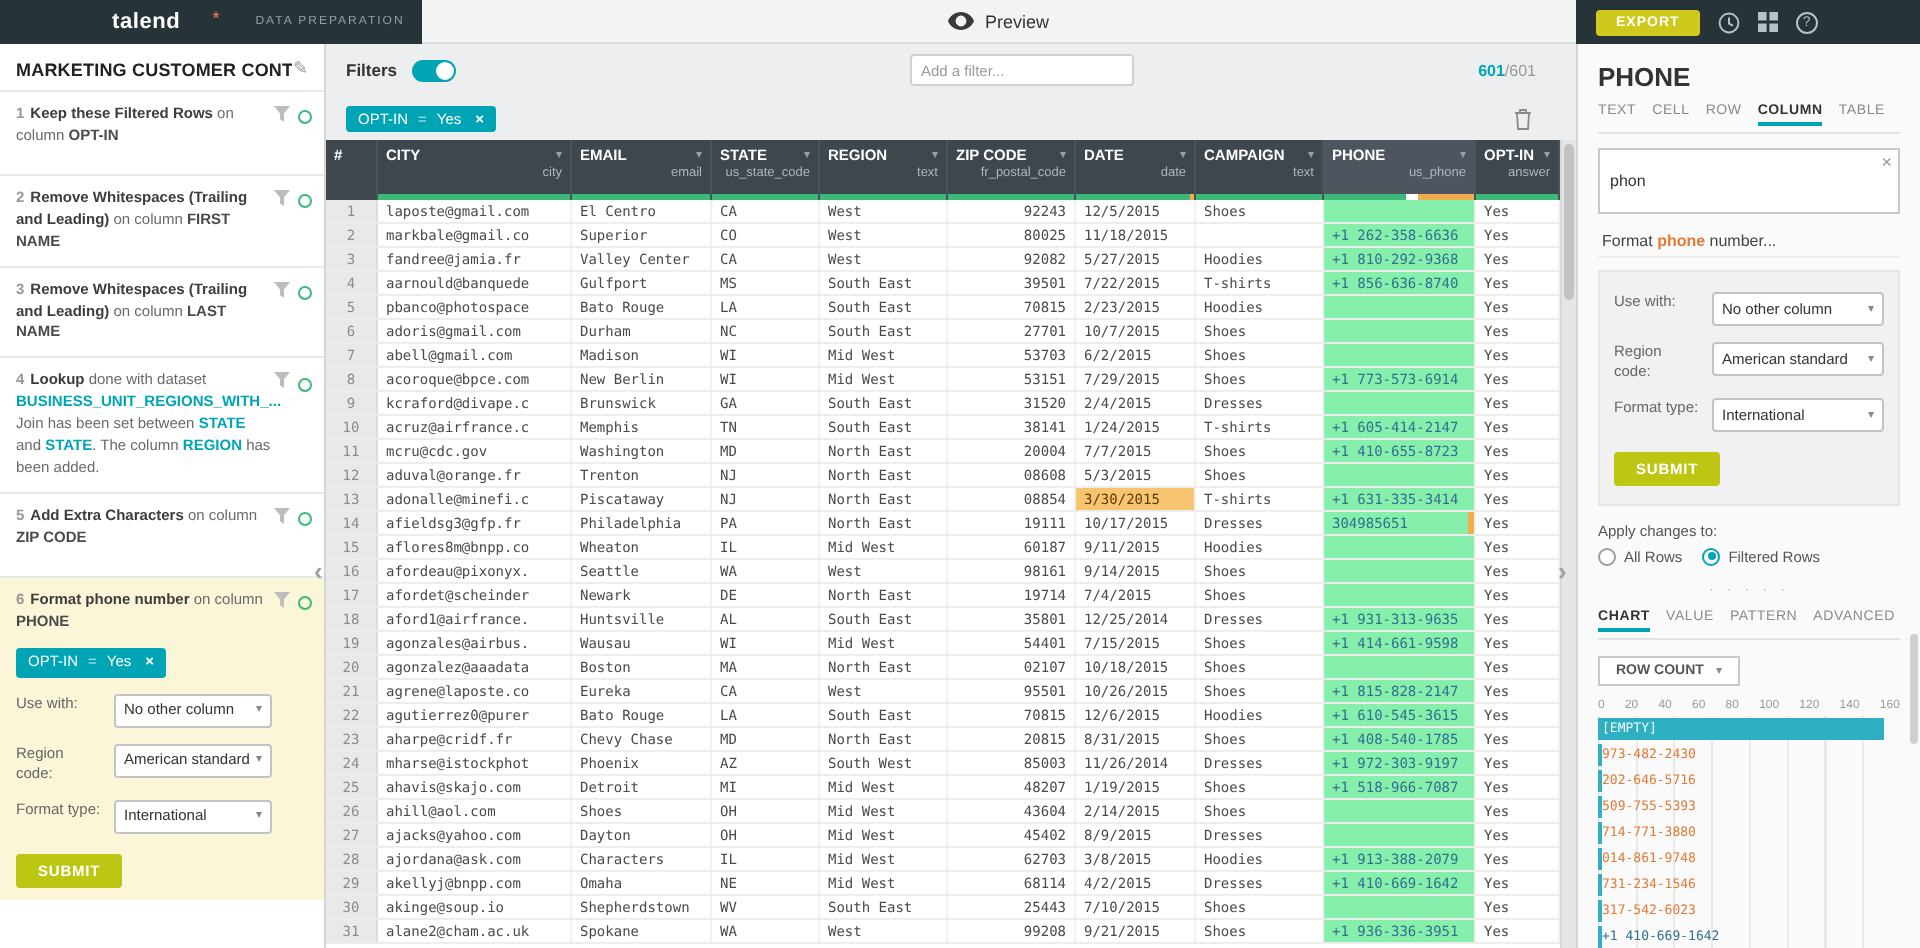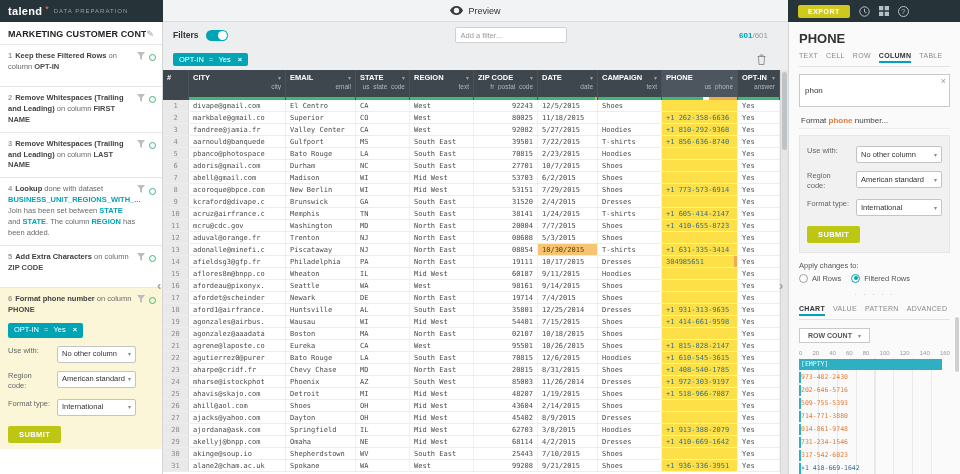--- a/index.html
+++ b/index.html
@@ -1,21 +1,21 @@
 <!DOCTYPE html>
 <html><head>
 <meta charset="utf-8">
 <style>
   *{margin:0;padding:0;box-sizing:border-box;}
   html,body{width:960px;height:474px;overflow:hidden;background:#e9ebec;
     font-family:"Liberation Sans","DejaVu Sans",sans-serif;color:#333;font-size:8px;}
 
   
   #topbar{height:22px;display:flex;align-items:stretch;background:#263339;}
-  .tb-left{width:163px;display:flex;align-items:center;gap:3px;padding:0 8px;}
+  .tb-left{width:163px;display:flex;align-items:center;gap:16px;padding:0 8px;margin-left:48px;}
   .brand{color:#fff;font-weight:bold;font-size:11px;letter-spacing:.3px;}
   .brand-star{color:#ff7a59;font-size:9px;margin-top:-4px;}
   .product{color:#8fa0a6;font-size:6px;letter-spacing:1px;margin-left:2px;white-space:nowrap;overflow:hidden;}
   .tb-center{flex:1;background:#f2f3f4;border-bottom:1px solid #dadcde;display:flex;align-items:center;justify-content:center;gap:5px;color:#333;font-size:9px;}
   .tb-right{width:172px;display:flex;align-items:center;gap:9px;padding:0 10px;}
   .export-btn{background:#cfc81d;color:#fff;border:none;border-radius:2px;font-size:7px;font-weight:bold;padding:3px 10px;letter-spacing:.5px;cursor:pointer;font-family:inherit;}
   .tb-icon{display:inline-flex;align-items:center;}
   .help-circle{width:11px;height:11px;border:1px solid #b7c2c6;border-radius:50%;color:#b7c2c6;font-size:7px;line-height:9px;text-align:center;}
 
   
@@ -69,21 +69,21 @@
   .htype{font-size:6.5px;color:#aeb6bd;text-align:right;margin-top:1px;white-space:nowrap;overflow:hidden;}
   .qbar{height:3px;display:flex;margin:auto -4px 0;}
   .q-valid{background:#3cb878;}
   .q-invalid{background:#f0ad4e;}
   .q-empty{background:#fff;}
   #tbody{flex:1;overflow:hidden;background:#fff;margin-right:8px;}
   .trow{display:grid;height:12px;line-height:12px;background:#fff;border-bottom:1px solid #ededed;}
   .tcell{padding:0 4px;overflow:hidden;white-space:nowrap;border-right:1px solid #f1f1f1;font-family:"DejaVu Sans Mono","Liberation Mono",monospace;font-size:7px;color:#4a4a4a;}
   .cell-num{background:#e9e9e9;color:#8b8b8b;text-align:center;border-right:1px solid #dcdcdc;}
   .cell-zip{text-align:right;}
-  .cell-phone{background:#fde047;color:#31708f;}
+  .cell-phone{background:#86efac;color:#31708f;}
   .warn-cell{background:#f8c471 !important;color:#5a3b00;}
   .warn-edge{box-shadow:inset -3px 0 0 #f0ad4e;}
   #vscroll{position:absolute;right:0;top:48px;bottom:0;width:8px;background:#e4e6e7;border-left:1px solid #d8d8d8;cursor:pointer;}
   .thumb{position:absolute;top:2px;left:1px;width:5px;height:78px;background:#bfc3c5;border-radius:3px;}
 
   
   #rightpanel{width:172px;background:#fafafa;border-left:1px solid #d5d5d5;padding:9px 10px 0;overflow:hidden;position:relative;}
   .rp-title{font-size:13px;font-weight:bold;color:#333;}
   .rp-tabs{display:flex;gap:8px;margin-top:6px;border-bottom:1px solid #e2e2e2;padding-bottom:3px;}
   .rp-tab{font-size:7px;color:#8a8a8a;letter-spacing:.3px;cursor:pointer;padding-bottom:2px;}
@@ -363,21 +363,21 @@
           </div>
           <div class="htype">answer</div>
           <div class="qbar">
             <span class="q-valid" style="width: 100%;"></span>
           </div>
         </div>
       </div>
     <div id="tbody">
         <div class="trow" style="grid-template-columns: 26px 97px 70px 54px 64px 64px 60px 64px 76px minmax(30px, 1fr);">
           <div class="tcell cell-num">1</div>
-          <div class="tcell">divape@gmail.com</div>
+          <div class="tcell">laposte@gmail.com</div>
           <div class="tcell">El Centro</div>
           <div class="tcell">CA</div>
           <div class="tcell">West</div>
           <div class="tcell cell-zip">92243</div>
           <div class="tcell">12/5/2015</div>
           <div class="tcell">Shoes</div>
           <div class="tcell cell-phone"></div>
           <div class="tcell">Yes</div>
         </div>
         <div class="trow" style="grid-template-columns: 26px 97px 70px 54px 64px 64px 60px 64px 76px minmax(30px, 1fr);">
@@ -512,21 +512,21 @@
           <div class="tcell cell-phone"></div>
           <div class="tcell">Yes</div>
         </div>
         <div class="trow" style="grid-template-columns: 26px 97px 70px 54px 64px 64px 60px 64px 76px minmax(30px, 1fr);">
           <div class="tcell cell-num">13</div>
           <div class="tcell">adonalle@minefi.c</div>
           <div class="tcell">Piscataway</div>
           <div class="tcell">NJ</div>
           <div class="tcell">North East</div>
           <div class="tcell cell-zip">08854</div>
-          <div class="tcell warn-cell">10/30/2015</div>
+          <div class="tcell warn-cell">3/30/2015</div>
           <div class="tcell">T-shirts</div>
           <div class="tcell cell-phone">+1 631-335-3414</div>
           <div class="tcell">Yes</div>
         </div>
         <div class="trow" style="grid-template-columns: 26px 97px 70px 54px 64px 64px 60px 64px 76px minmax(30px, 1fr);">
           <div class="tcell cell-num">14</div>
           <div class="tcell">afieldsg3@gfp.fr</div>
           <div class="tcell">Philadelphia</div>
           <div class="tcell">PA</div>
           <div class="tcell">North East</div>
@@ -688,21 +688,21 @@
           <div class="tcell">Mid West</div>
           <div class="tcell cell-zip">45402</div>
           <div class="tcell">8/9/2015</div>
           <div class="tcell">Dresses</div>
           <div class="tcell cell-phone"></div>
           <div class="tcell">Yes</div>
         </div>
         <div class="trow" style="grid-template-columns: 26px 97px 70px 54px 64px 64px 60px 64px 76px minmax(30px, 1fr);">
           <div class="tcell cell-num">28</div>
           <div class="tcell">ajordana@ask.com</div>
-          <div class="tcell">Springfield</div>
+          <div class="tcell">Characters</div>
           <div class="tcell">IL</div>
           <div class="tcell">Mid West</div>
           <div class="tcell cell-zip">62703</div>
           <div class="tcell">3/8/2015</div>
           <div class="tcell">Hoodies</div>
           <div class="tcell cell-phone">+1 913-388-2079</div>
           <div class="tcell">Yes</div>
         </div>
         <div class="trow" style="grid-template-columns: 26px 97px 70px 54px 64px 64px 60px 64px 76px minmax(30px, 1fr);">
           <div class="tcell cell-num">29</div>

